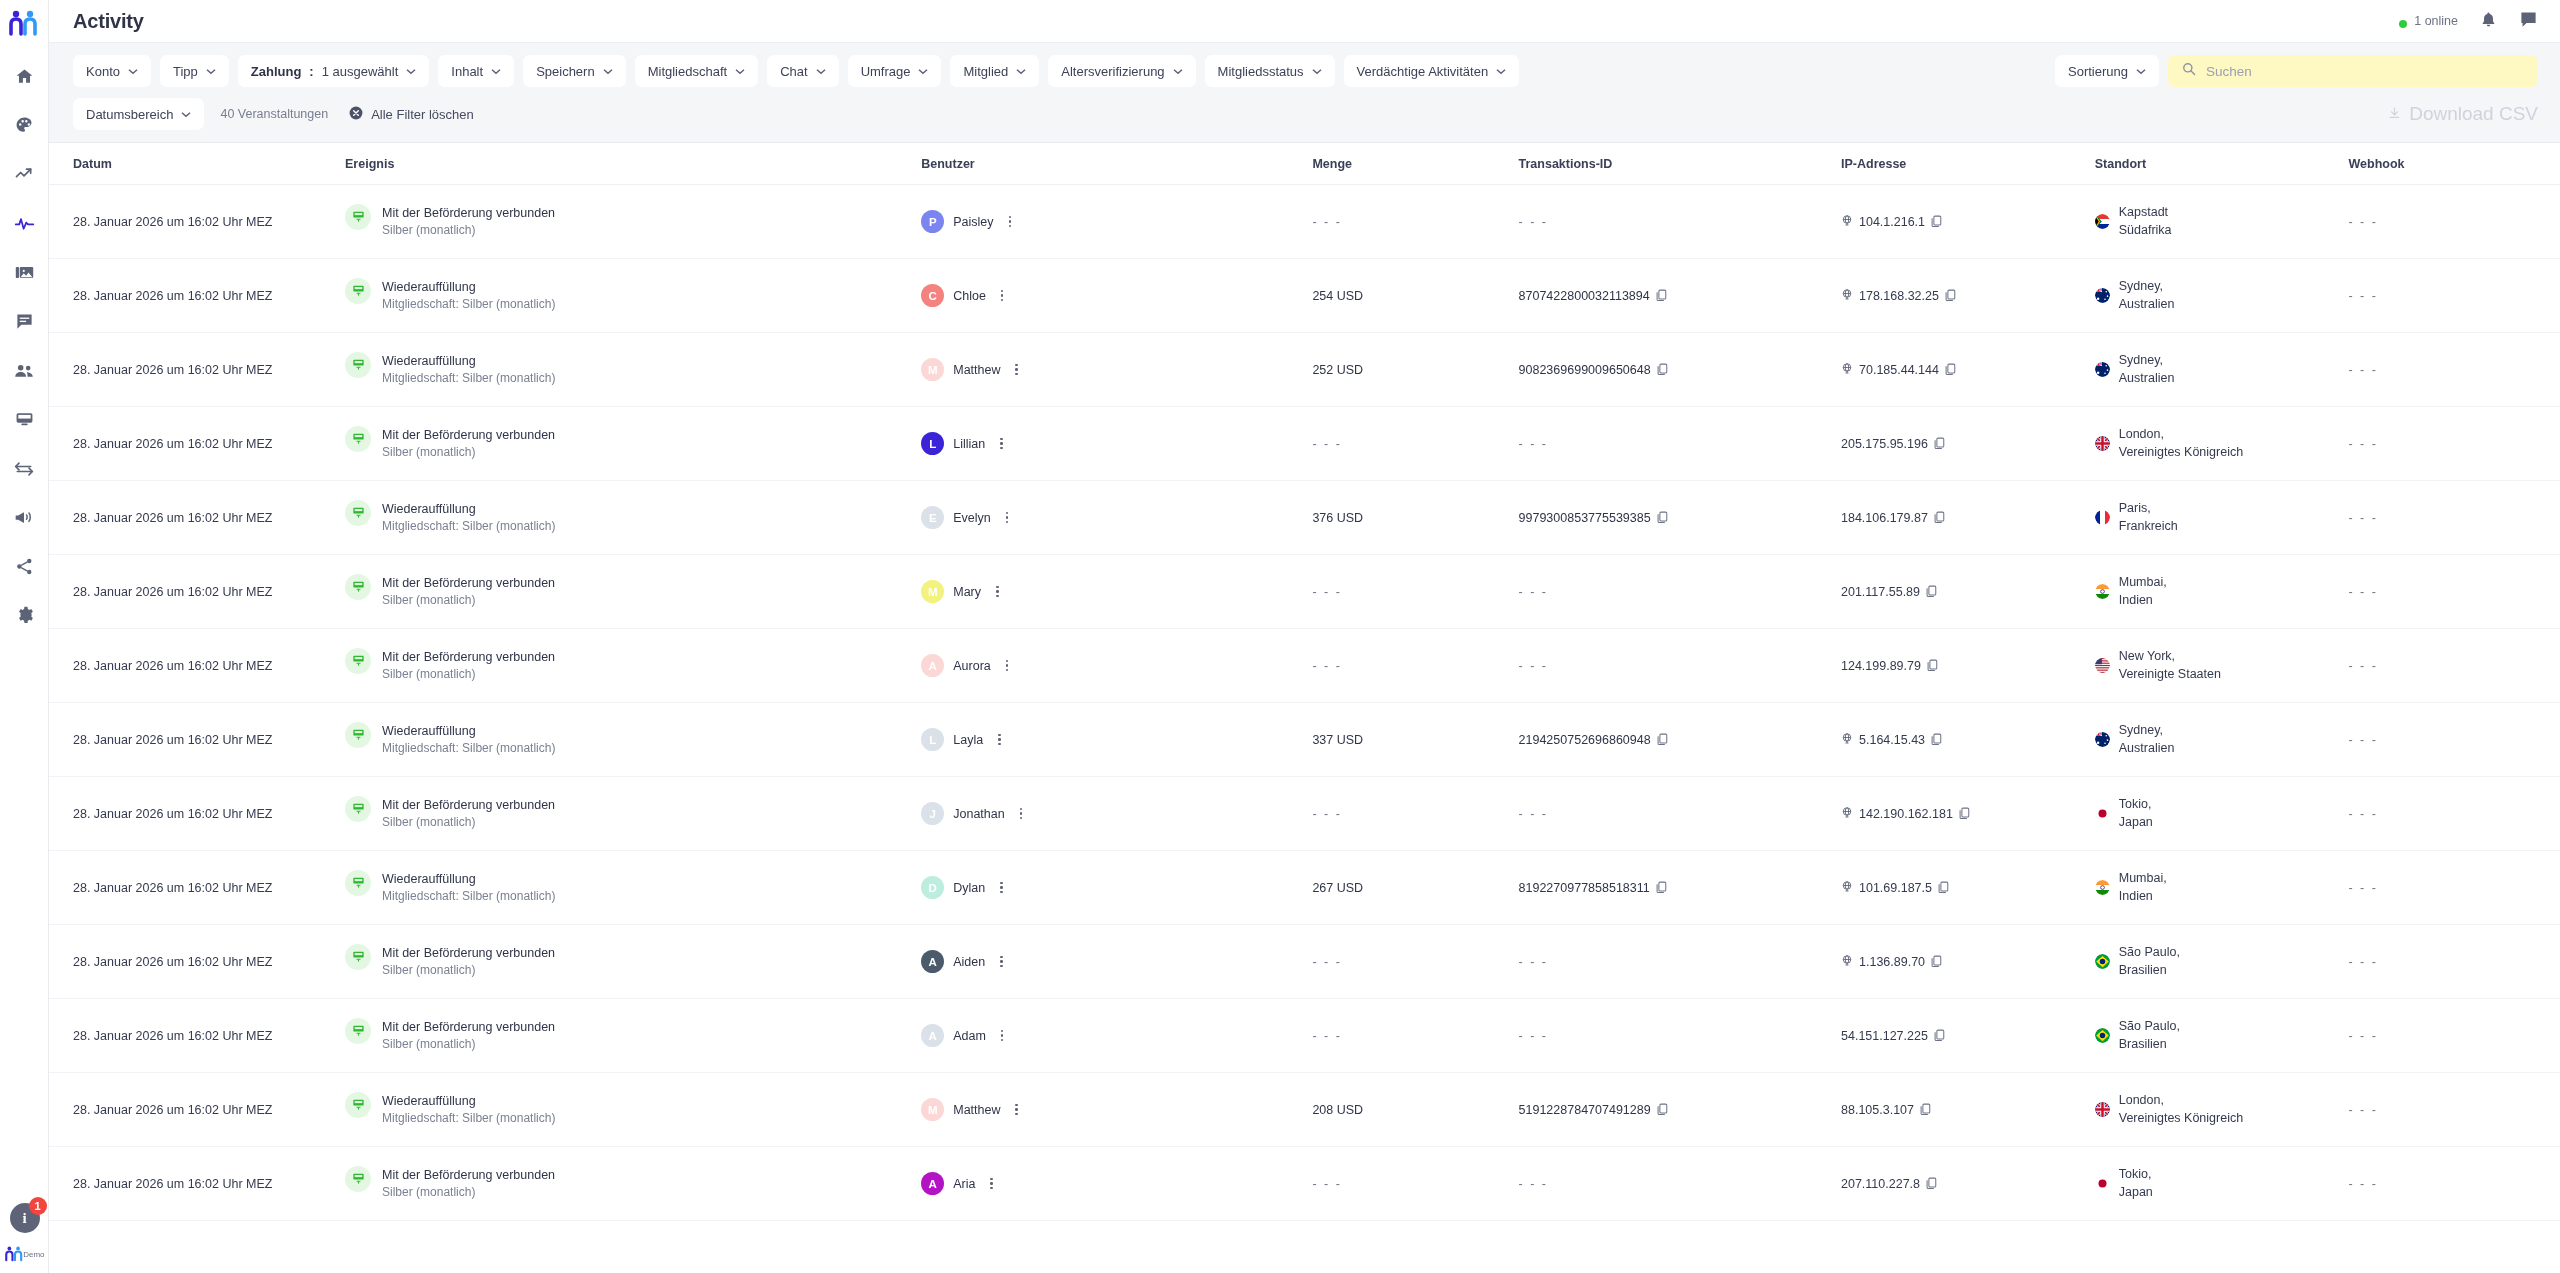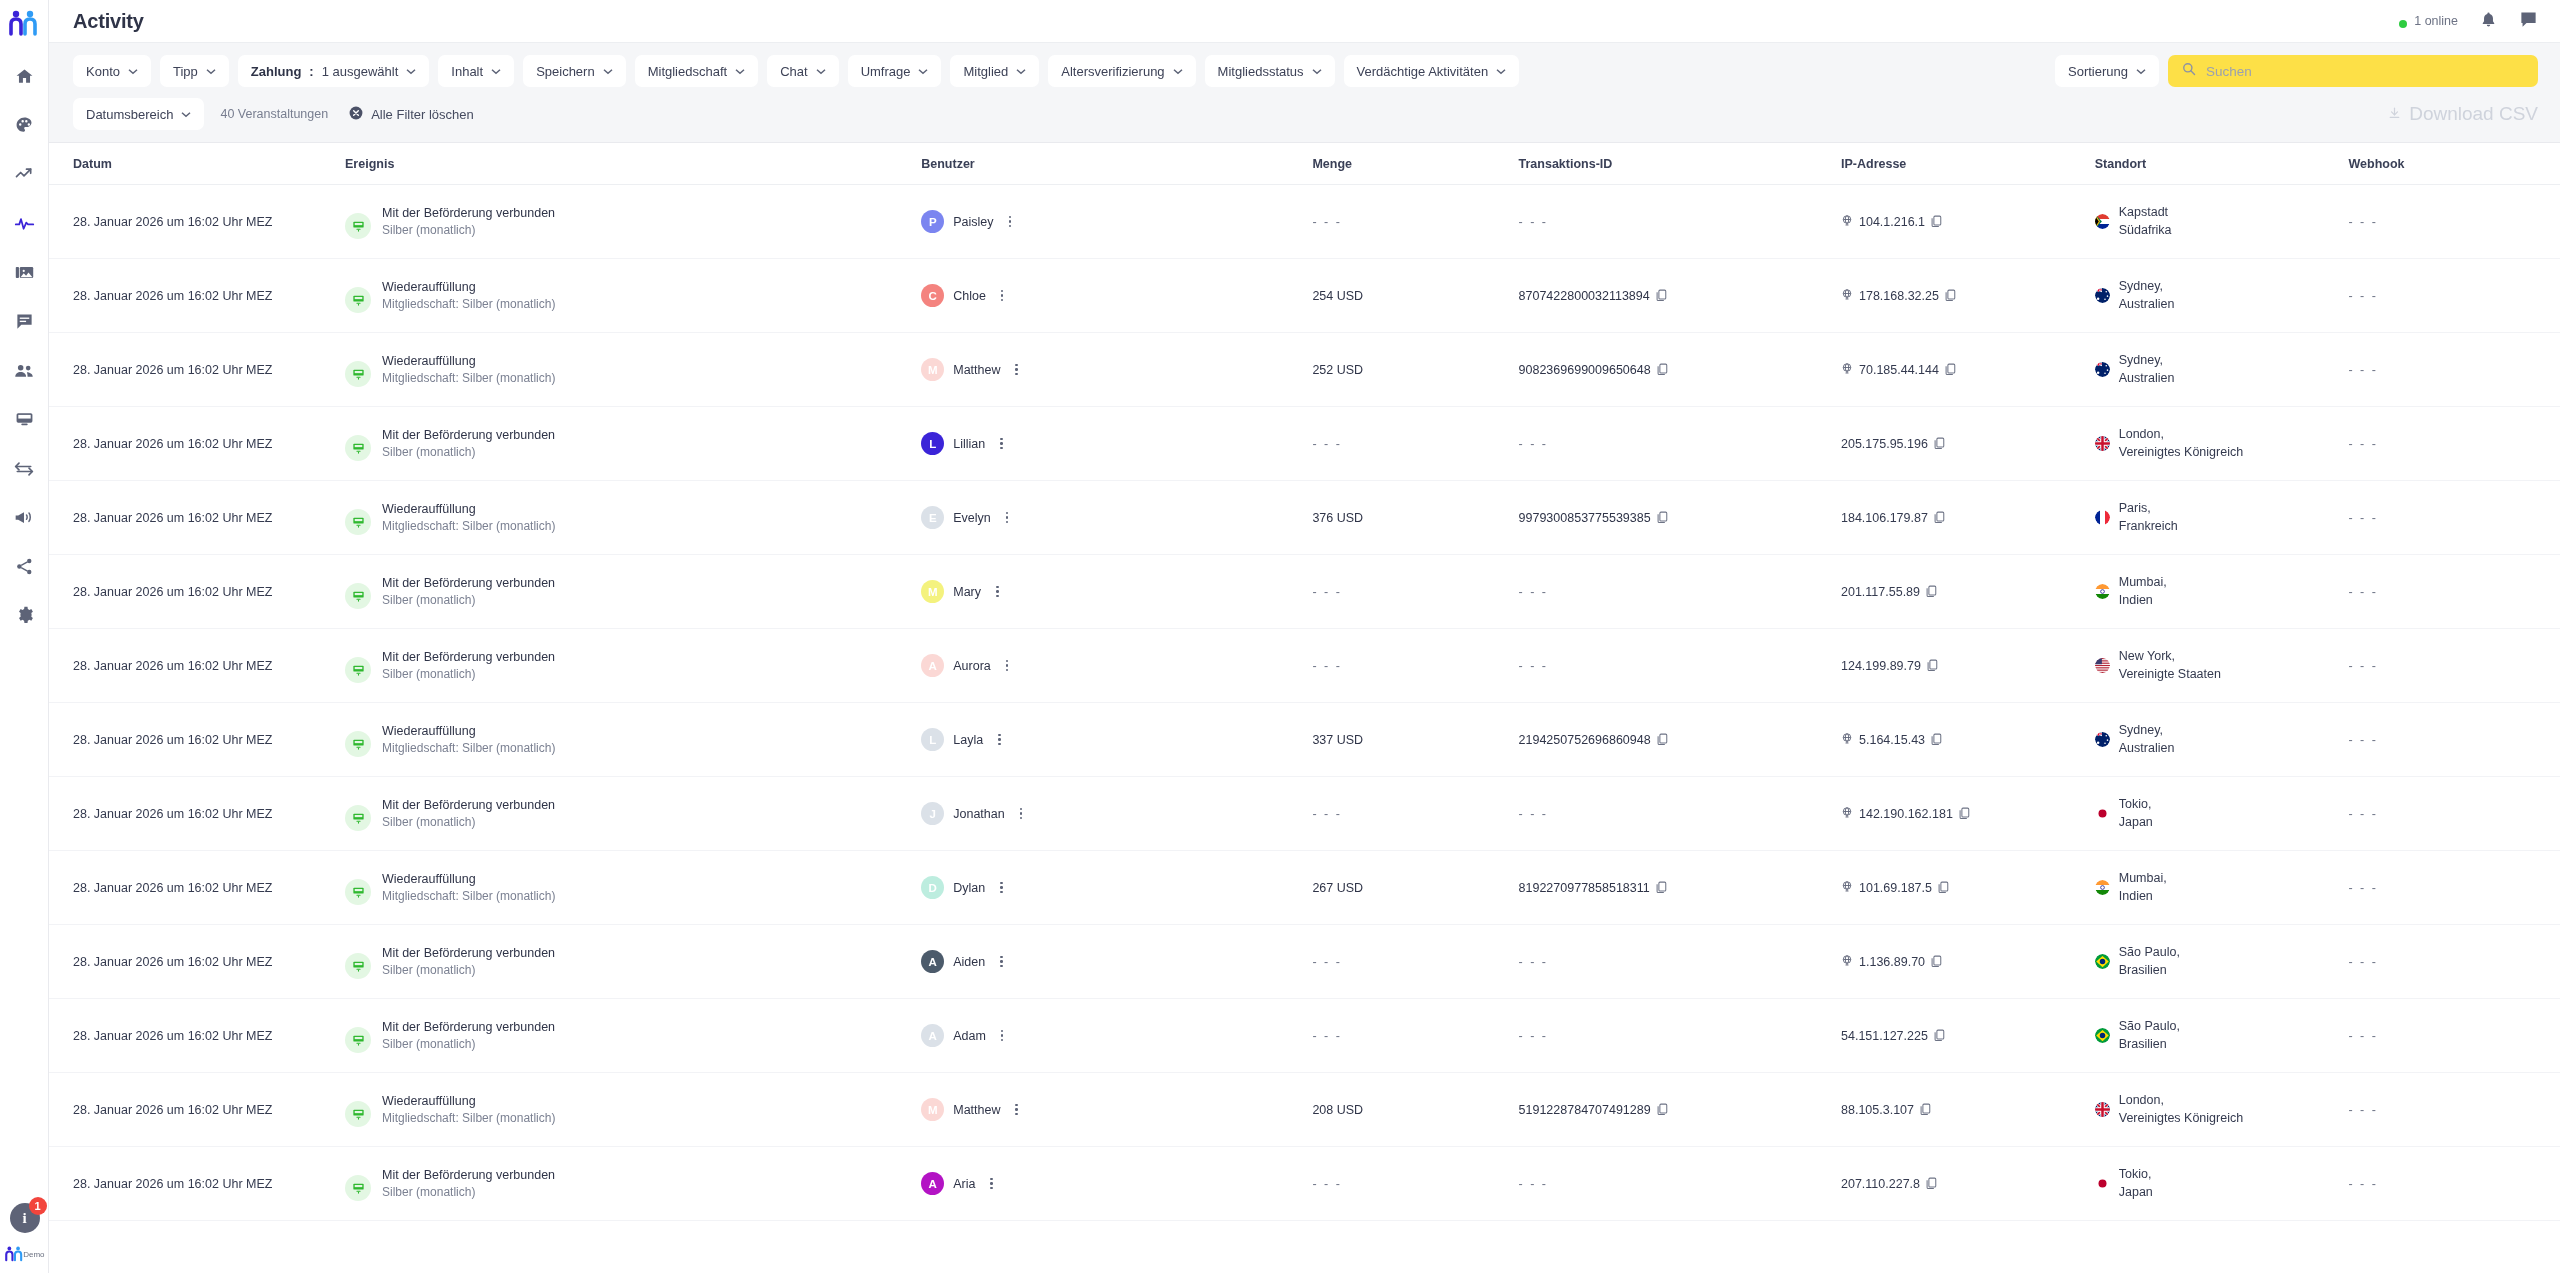--- a/index.html
+++ b/index.html
@@ -68,21 +68,21 @@
     padding: 0 12px; gap:8px;
     font-size:13px; color:#3d4257; white-space:nowrap;
     cursor:pointer; border:1px solid transparent;
   }
   .chip .lbl-strong { font-weight:700; color:#2f3448; }
   .chip .lbl-sel { color:#3d4257; }
   .chev { display:inline-block; }
   .chev svg { display:block; }
   .spacer { flex:1; }
   .search-chip {
-    background:#fde047; border-radius:7px; height:32px;
+    background:#fef9c3; border-radius:7px; height:32px;
     display:inline-flex; align-items:center; gap:10px;
     padding: 0 14px; min-width: 370px;
   }
   .search-chip input {
     border:none; outline:none; background:transparent;
     font-size:13.5px; color:#3d4257; width:100%;
     font-family:"Liberation Sans", sans-serif;
   }
   .search-chip input::placeholder { color:#9aa0b0; }
   .events-count { font-size:12.5px; color:#787e90; white-space:nowrap; margin-left:7px;}
@@ -110,21 +110,21 @@
   .c-user  { width: 370px; }
   .c-amt   { width: 195px; }
   .c-tx    { width: 305px; }
   .c-ip    { width: 240px; }
   .c-loc   { width: 240px; }
   .c-wh    { width: 200px; }
   th.c-date { padding-left:24px; }
 
   .dash { color:#6d7385; letter-spacing:2px; font-size:12.5px;}
 
-  .event-cell { display:flex; align-items:flex-end; gap:11px; }
+  .event-cell { display:flex; align-items:flex-start; gap:11px; }
   .ev-ico {
     width:26px;height:26px;border-radius:50%;
     background:#e3f7e3; display:flex;align-items:center;justify-content:center;
     flex: 0 0 26px;
   }
   .ev-txt { line-height:1.45; }
   .ev-title { font-size:12.5px; color:#2f3448; }
   .ev-sub { font-size:12px; color:#7b8192; }
 
   .user-cell { display:flex; align-items:center; gap:9px; }

